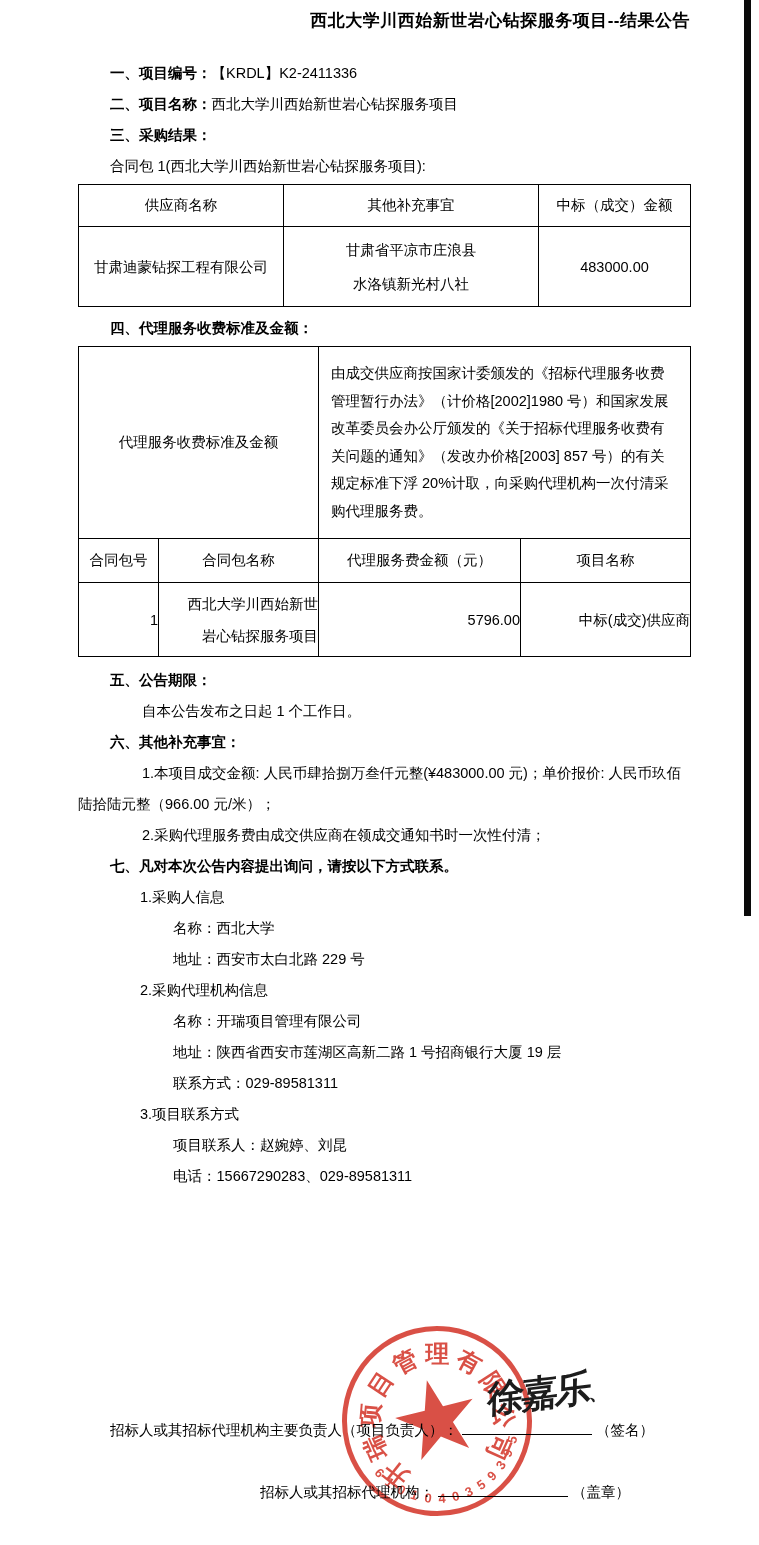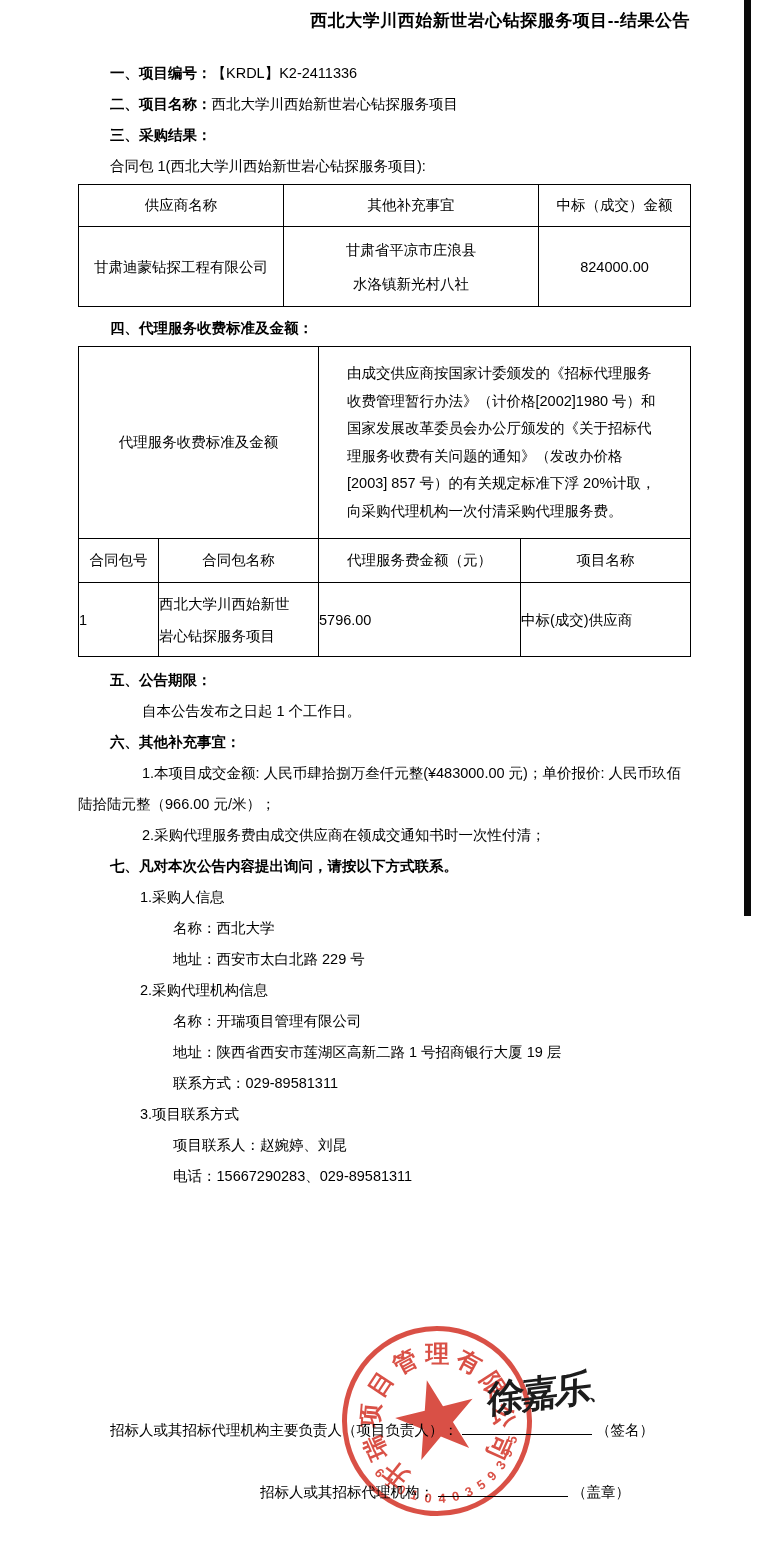--- a/index.html
+++ b/index.html
@@ -25,23 +25,23 @@
   .contact-h { padding-left:62px; }
   .contact-sub { padding-left:95px; }
 
   table { border-collapse:collapse; width:612px; table-layout:fixed; }
   th, td { border:1.5px solid #000; font-size:14.5px; font-weight:normal; }
   .t1 { margin:2px 0 6px 0; }
   .t1 th { height:42px; text-align:center; }
   .t1 td { height:80px; text-align:center; line-height:34px; }
   .t2 { margin:2px 0 8px 0; }
   .t2 .desc-label { text-align:center; height:192px; }
-  .t2 .desc-text { text-align:left; padding:8px 28px; line-height:27.5px; height:192px; }
+  .t2 .desc-text { text-align:left; padding:8px 12px; line-height:27.5px; height:192px; }
   .t2 .hrow td { height:44px; text-align:center; }
-  .t2 .drow td { height:74px; text-align:left; line-height:32px; }
+  .t2 .drow td { height:74px; text-align:right; line-height:32px; }
 
   
   .footer-line { position:absolute; font-size:14.5px; line-height:30px; white-space:nowrap; }
   .fl1 { left:110px; top:1415px; }
   .fl2 { left:260px; top:1477px; }
   .blank-line { display:inline-block; width:130px; height:15px; border-bottom:1.5px solid #000; margin:0 4px; }
 
   
   .signature {
     position:absolute; left:487px; top:1368px;
@@ -105,21 +105,21 @@
       <th>供应商名称</th>
       <th>其他补充事宜</th>
       <th>中标（成交）金额</th>
     </tr>
     <tr>
       <td>甘肃迪蒙钻探工程有限公司</td>
       <td>
         <div>甘肃省平凉市庄浪县</div>
         <div>水洛镇新光村八社</div>
       </td>
-      <td>824000.00</td>
+      <td>483000.00</td>
     </tr>
   </tbody>
     </table>
 
   <div class="line h1">四、代理服务收费标准及金额：</div>
 
   <table class="t2">
     <colgroup>
         <col style="width:80px">
         <col style="width:160px">

